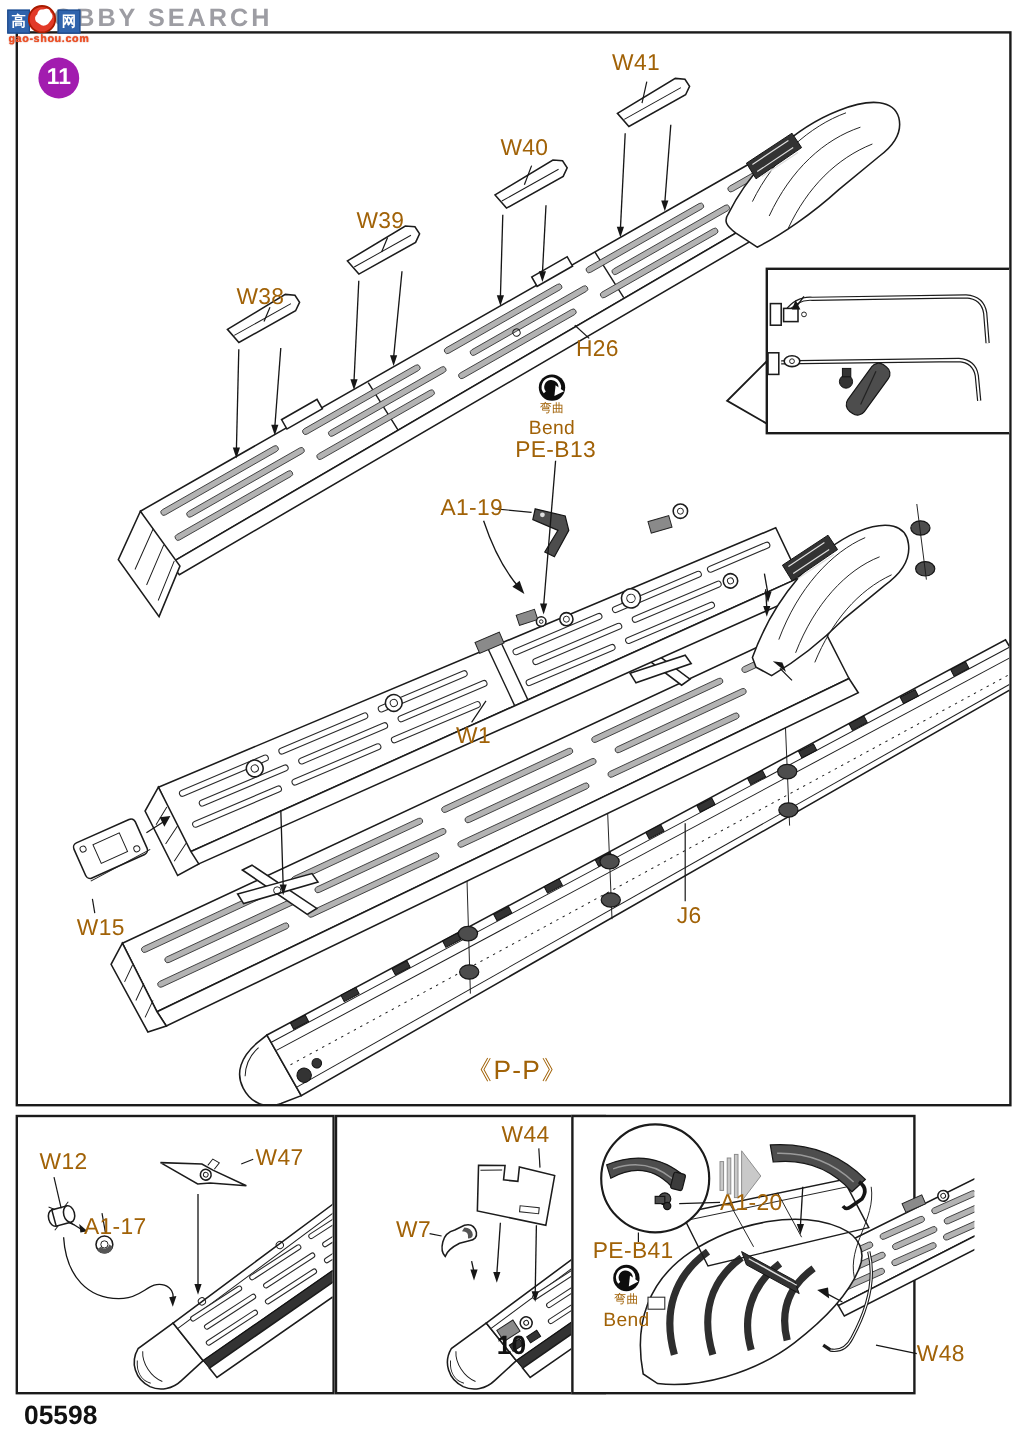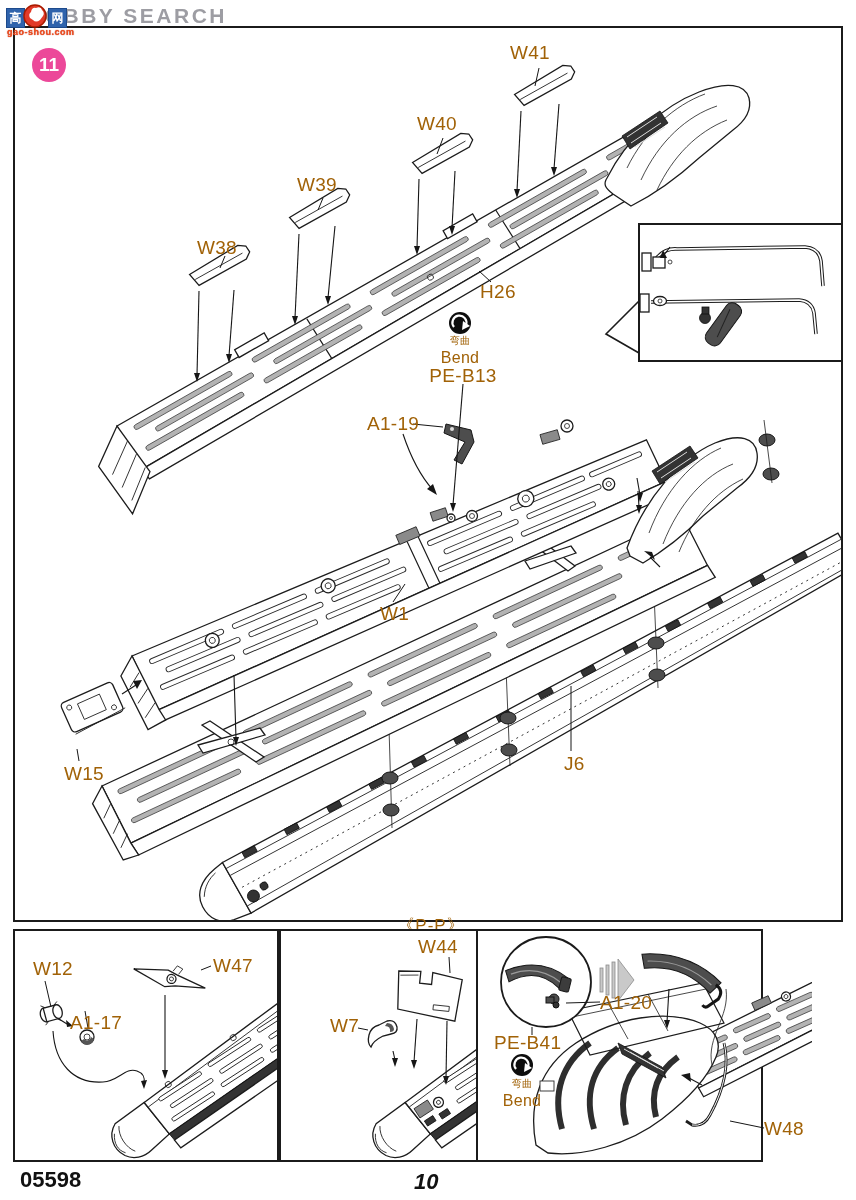--- a/index.html
+++ b/index.html
@@ -3,23 +3,23 @@
 <meta charset="utf-8">
 <style>
   html,body{margin:0;padding:0;background:#e8e8e8;}
   .page{position:relative;width:856px;height:1200px;background:#fff;font-family:"Liberation Sans",sans-serif;overflow:hidden;margin:0 auto;}
   .panel{position:absolute;border:2px solid #1b1b1b;background:#fff;box-sizing:border-box;}
   .panel svg{position:absolute;left:0;top:0;}
   .lbl{position:absolute;font-size:19px;color:#a16207;letter-spacing:.3px;white-space:nowrap;line-height:1;}
   .c{transform:translateX(-50%);}
   .zh{font-size:10px;}
   .bd{font-size:16px;}
-  .pp{font-size:17px;letter-spacing:1px;margin-top:36px;}
+  .pp{font-size:22px;letter-spacing:1px;}
   .foot{position:absolute;font-size:22px;font-weight:bold;color:#111;line-height:1;}
-  .step-badge{position:absolute;left:17px;top:20px;width:34px;height:34px;border-radius:50%;background:#ec4899;
+  .step-badge{position:absolute;left:17px;top:20px;width:34px;height:34px;border-radius:50%;background:#a21caf;
     color:#fff;font-size:19px;font-weight:bold;display:flex;align-items:center;justify-content:center;}
   
   .brand{position:absolute;left:27px;top:4px;font-size:21px;font-weight:bold;color:#9d9da3;letter-spacing:2.5px;z-index:1;}
   .logo{position:absolute;left:5px;top:4px;z-index:2;width:70px;height:34px;}
   .logo .sq{position:absolute;width:17px;height:18px;background:#2f63ac;border:1px solid #1d4a8c;color:#fff;
     font-size:12px;font-weight:bold;display:flex;align-items:center;justify-content:center;}
   .logo .sq1{left:1px;top:4px;} .logo .sq2{left:43px;top:4px;}
   .logo .hand{position:absolute;left:18px;top:0px;width:24px;height:24px;}
   .domain{position:absolute;left:7px;top:27px;z-index:2;font-size:9px;font-weight:bold;color:#f25022;
     letter-spacing:.5px;text-shadow:0 0 1px #a91b00;}
@@ -524,15 +524,15 @@
       <circle cx="12" cy="12" r="11" fill="#0d0d0d"></circle>
       <path d="M6,16 A7,7 0 1 1 18,14" stroke="#fff" stroke-width="2.2" fill="none"></path>
       <polygon points="15,10 22,15 14,19" fill="#fff"></polygon>
     </svg>
     <span class="lbl zh c" style="left:44px;top:148px;">弯曲</span>
     <span class="lbl bd c" style="left:44px;top:162px;">Bend</span>
     <span class="lbl" style="left:286px;top:188px;">W48</span>
   </div>
 
   <span class="foot" style="left:20px;top:1169px;">05598</span>
-  <span class="foot" style="left:414px;top:1171px;font-style:italic;">10</span>
+  <span class="foot" style="left:414px;top:1110px;">10</span>
 
 </div>
 
 </body></html>

